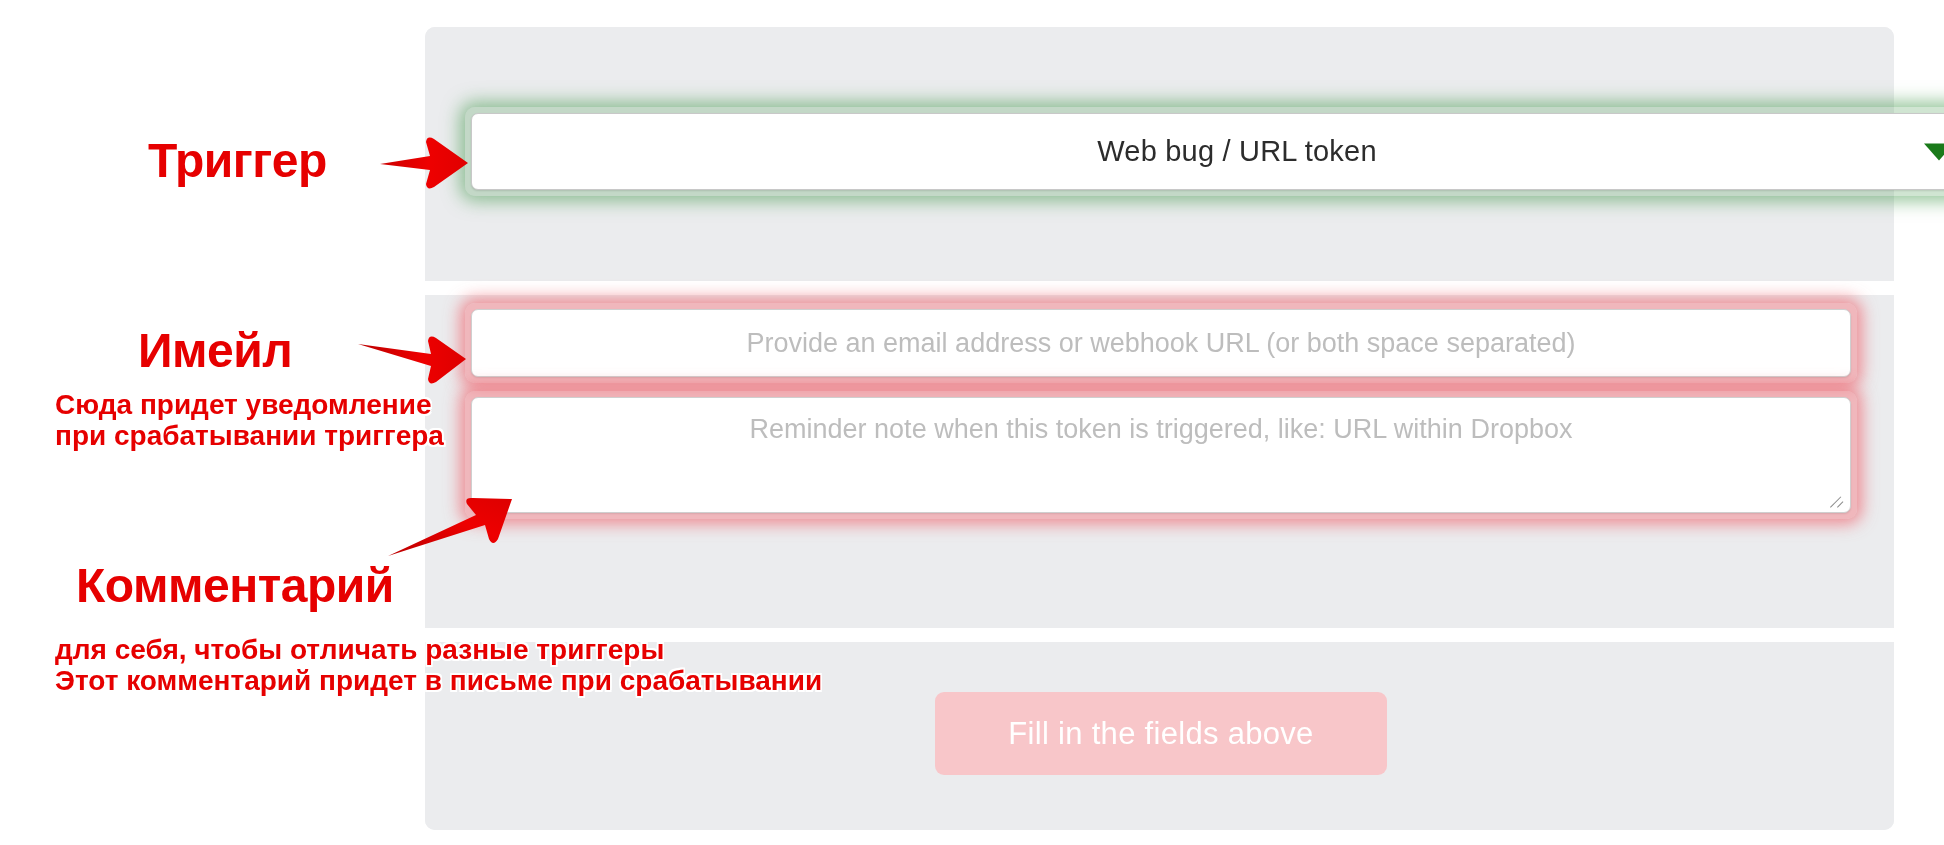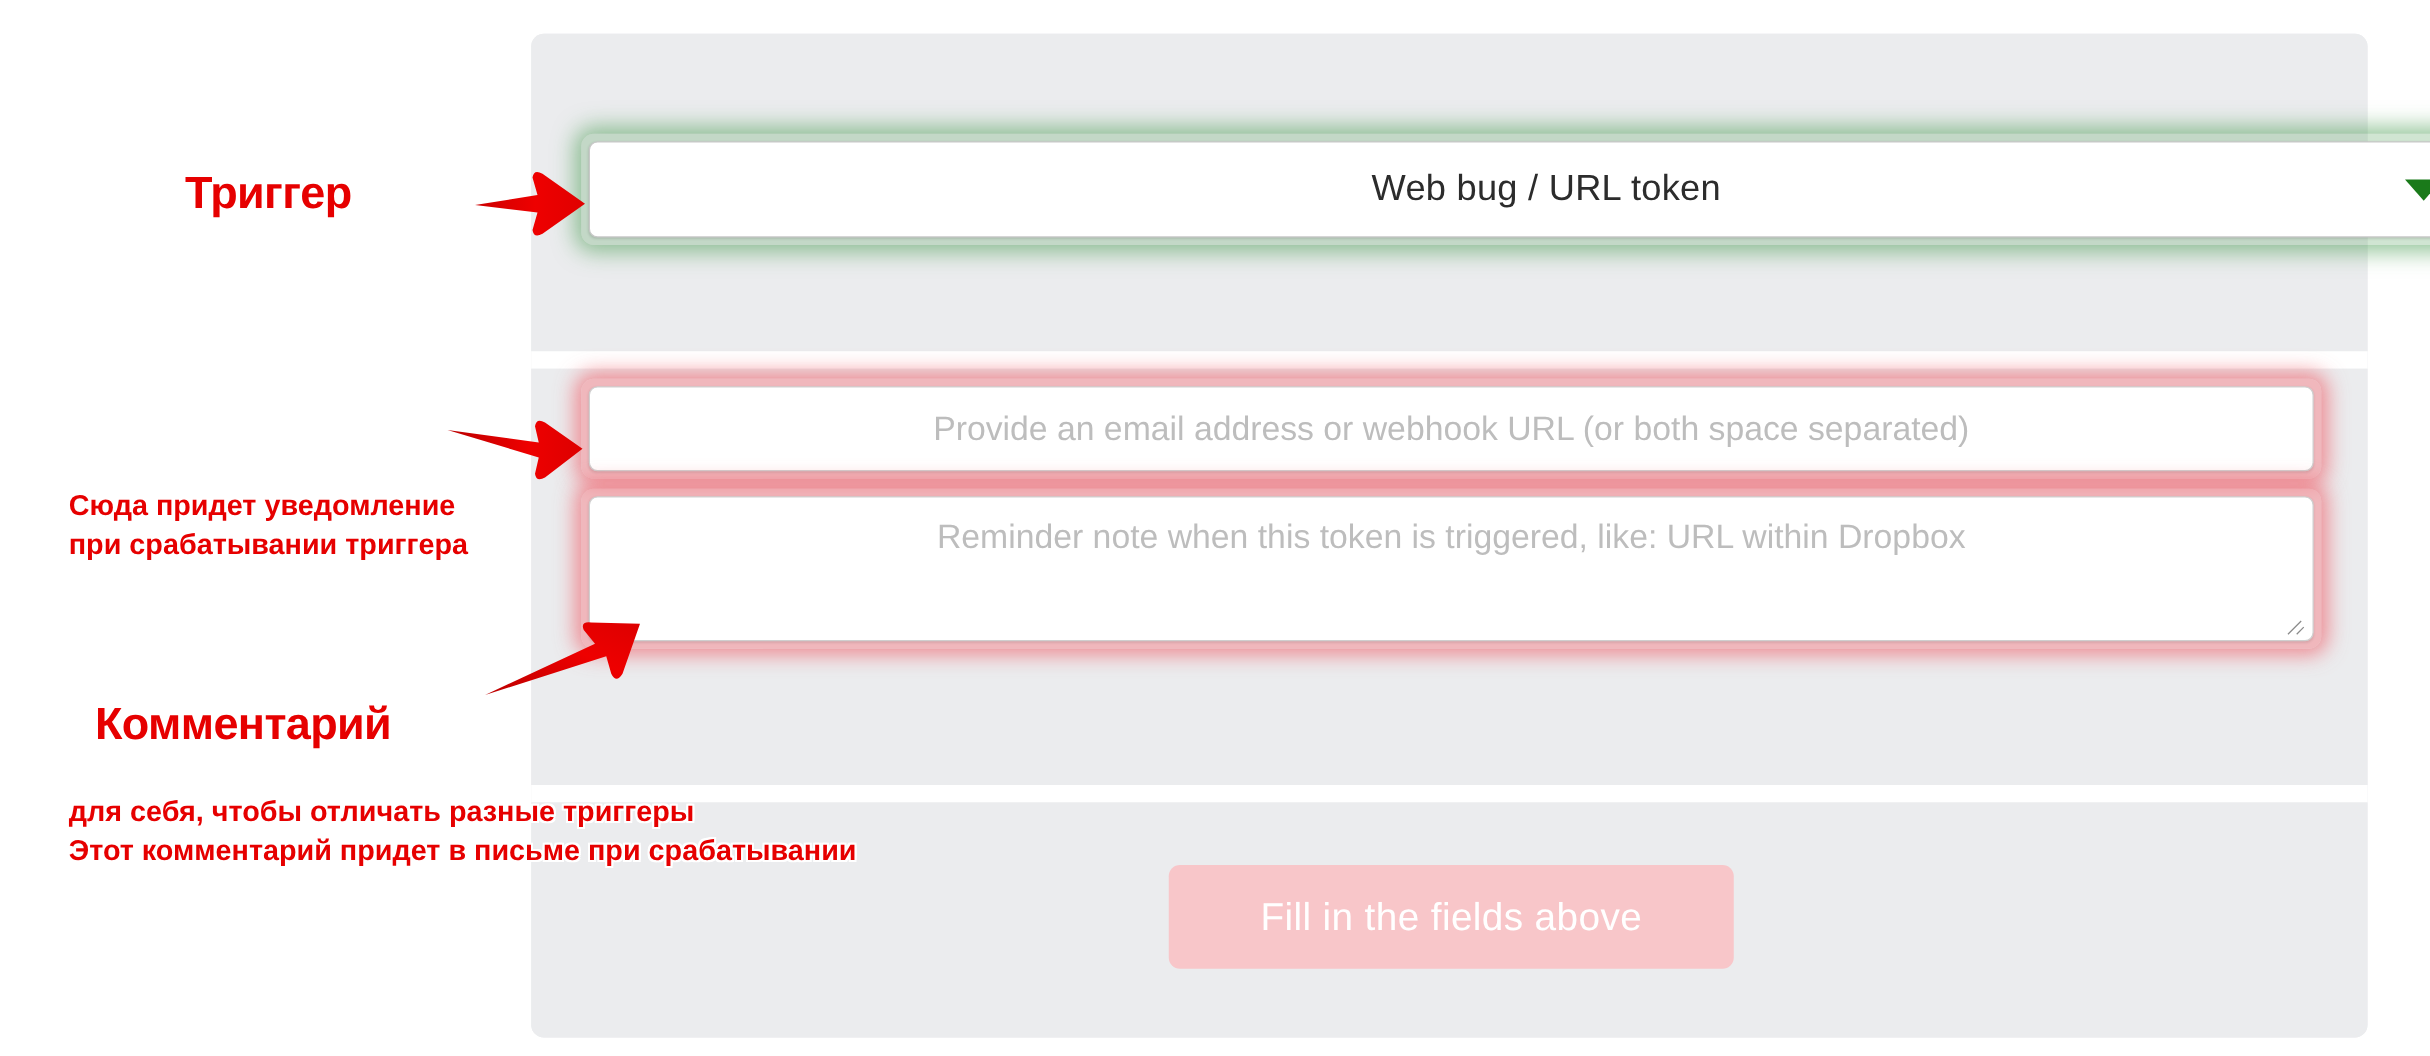--- a/index.html
+++ b/index.html
@@ -192,22 +192,22 @@
     position: absolute;
     color: #e60000;
     font-weight: bold;
     text-shadow:
       -1.6px -1.6px 0 #ffffff,  1.6px -1.6px 0 #ffffff,
       -1.6px  1.6px 0 #ffffff,  1.6px  1.6px 0 #ffffff,
       -1.6px 0 0 #ffffff, 1.6px 0 0 #ffffff,
       0 -1.6px 0 #ffffff, 0 1.6px 0 #ffffff;
     white-space: nowrap;
   }
-  .anno-big   { font-size: 36px; letter-spacing: -0.5px; }
-  .anno-small { font-size: 23px; line-height: 31px; white-space: pre; }
+  .anno-big   { font-size: 48px; letter-spacing: -0.5px; }
+  .anno-small { font-size: 28px; line-height: 31px; white-space: pre; }
 
   .anno-trigger  { left: 148px; top: 133px; }
   .anno-email    { left: 138px; top: 323px; }
   .anno-email-d  { left: 55px;  top: 389px; }
   .anno-comment  { left: 76px;  top: 558px; }
   .anno-comment-d{ left: 55px;  top: 634px; }
 
   .arrow-svg { position: absolute; overflow: visible; }
   .arrow-1 { left: 380px; top: 128px; }
   .arrow-2 { left: 358px; top: 332px; }
@@ -254,20 +254,21 @@
     <div class="sep sep-2"></div>
 
     <div class="panel-section sec-action">
       <button class="action-btn">Fill in the fields above</button>
     </div>
 
   </div>
 
   <div class="anno anno-big anno-trigger">Триггер</div>
 
+  <div class="anno anno-big anno-email">Имейл</div>
 
   <div class="anno anno-small anno-email-d">Сюда придет уведомление
 при срабатывании триггера</div>
 
   <div class="anno anno-big anno-comment">Комментарий</div>
 
   <div class="anno anno-small anno-comment-d">для себя, чтобы отличать разные триггеры
 Этот комментарий придет в письме при срабатывании</div>
 
   <svg class="arrow-svg arrow-1" width="90" height="70" viewBox="0 0 90 70">

